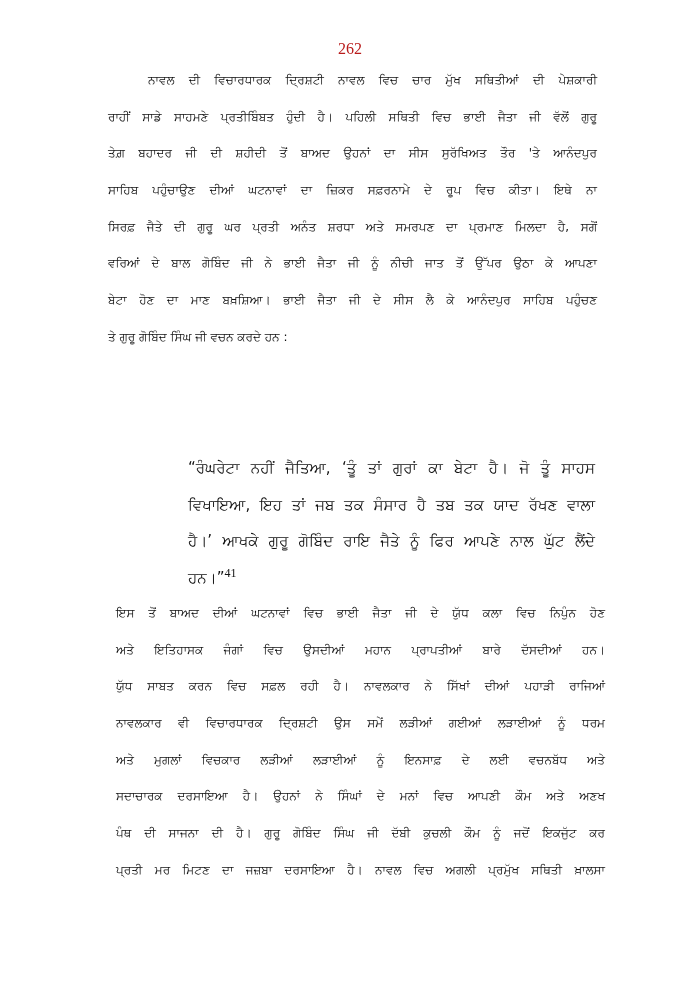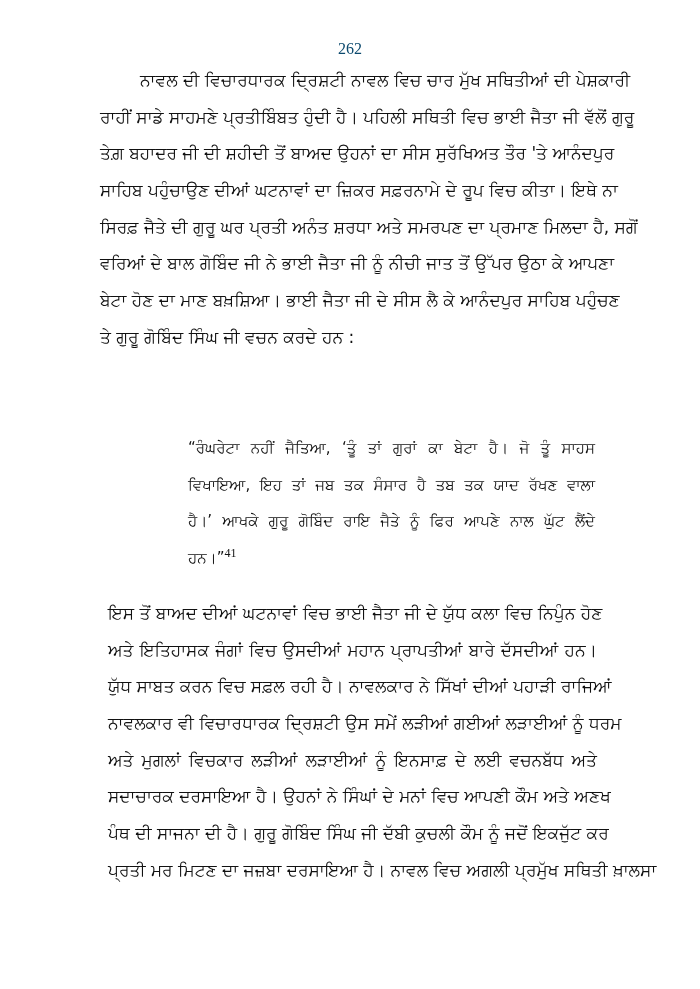--- a/index.html
+++ b/index.html
@@ -1,20 +1,20 @@
 <!DOCTYPE html>
 <html><head>
 <meta charset="utf-8">
 <style>
   html, body { margin: 0; padding: 0; background: #ffffff; }
   body { width: 700px; height: 989px; position: relative; overflow: hidden;
          font-family: "DejaVu Sans", "Liberation Sans", sans-serif; color: #111; }
   .page-number { position: absolute; top: 40px; left: 0; width: 700px; text-align: center;
-                 font-family: "Liberation Serif", "DejaVu Serif", serif; font-size: 16px; color: #0c4a6e; }
-  .para { position: absolute; left: 100px; width: 489px; font-size: 17px; line-height: 36.7px;
+                 font-family: "Liberation Serif", "DejaVu Serif", serif; font-size: 16px; color: #b91c1c; }
+  .para { position: absolute; left: 108px; width: 489px; font-size: 12px; line-height: 36.7px;
           text-align: justify; }
   .para .line { display: block; height: 36.7px; white-space: nowrap; text-align-last: justify; text-align: justify; }
   .para .line.last { text-align-last: left; }
   .para .line.indent { padding-left: 40px; }
   .quote { position: absolute; left: 188px; width: 407px; font-size: 15px; line-height: 36.7px; }
   .quote .line { display: block; height: 36.7px; white-space: nowrap; text-align: justify; text-align-last: justify; }
   .quote .line.last { text-align-last: left; }
   sup { font-family: "Liberation Serif", serif; font-size: 12px; vertical-align: super; line-height: 0; }
 </style>
 </head>
@@ -26,21 +26,21 @@
   <span class="line indent">ਨਾਵਲ ਦੀ ਵਿਚਾਰਧਾਰਕ ਦ੍ਰਿਸ਼ਟੀ ਨਾਵਲ ਵਿਚ ਚਾਰ ਮੁੱਖ ਸਥਿਤੀਆਂ ਦੀ ਪੇਸ਼ਕਾਰੀ</span>
   <span class="line">ਰਾਹੀਂ ਸਾਡੇ ਸਾਹਮਣੇ ਪ੍ਰਤੀਬਿੰਬਤ ਹੁੰਦੀ ਹੈ। ਪਹਿਲੀ ਸਥਿਤੀ ਵਿਚ ਭਾਈ ਜੈਤਾ ਜੀ ਵੱਲੋਂ ਗੁਰੂ</span>
   <span class="line">ਤੇਗ਼ ਬਹਾਦਰ ਜੀ ਦੀ ਸ਼ਹੀਦੀ ਤੋਂ ਬਾਅਦ ਉਹਨਾਂ ਦਾ ਸੀਸ ਸੁਰੱਖਿਅਤ ਤੌਰ 'ਤੇ ਆਨੰਦਪੁਰ</span>
   <span class="line">ਸਾਹਿਬ ਪਹੁੰਚਾਉਣ ਦੀਆਂ ਘਟਨਾਵਾਂ ਦਾ ਜ਼ਿਕਰ ਸਫ਼ਰਨਾਮੇ ਦੇ ਰੂਪ ਵਿਚ ਕੀਤਾ। ਇਥੇ ਨਾ</span>
   <span class="line">ਸਿਰਫ਼ ਜੈਤੇ ਦੀ ਗੁਰੂ ਘਰ ਪ੍ਰਤੀ ਅਨੰਤ ਸ਼ਰਧਾ ਅਤੇ ਸਮਰਪਣ ਦਾ ਪ੍ਰਮਾਣ ਮਿਲਦਾ ਹੈ, ਸਗੋਂ</span>
   <span class="line">ਵਰਿਆਂ ਦੇ ਬਾਲ ਗੋਬਿੰਦ ਜੀ ਨੇ ਭਾਈ ਜੈਤਾ ਜੀ ਨੂੰ ਨੀਚੀ ਜਾਤ ਤੋਂ ਉੱਪਰ ਉਠਾ ਕੇ ਆਪਣਾ</span>
   <span class="line">ਬੇਟਾ ਹੋਣ ਦਾ ਮਾਣ ਬਖ਼ਸ਼ਿਆ। ਭਾਈ ਜੈਤਾ ਜੀ ਦੇ ਸੀਸ ਲੈ ਕੇ ਆਨੰਦਪੁਰ ਸਾਹਿਬ ਪਹੁੰਚਣ</span>
   <span class="line last">ਤੇ ਗੁਰੂ ਗੋਬਿੰਦ ਸਿੰਘ ਜੀ ਵਚਨ ਕਰਦੇ ਹਨ :</span>
 </div>
 
-<div class="quote" style="top:430px;">
+<div class="quote" style="top:450px;">
   <span class="line">“ਰੰਘਰੇਟਾ ਨਹੀਂ ਜੈਤਿਆ, ‘ਤੂੰ ਤਾਂ ਗੁਰਾਂ ਕਾ ਬੇਟਾ ਹੈ। ਜੋ ਤੂੰ ਸਾਹਸ</span>
   <span class="line">ਵਿਖਾਇਆ, ਇਹ ਤਾਂ ਜਬ ਤਕ ਸੰਸਾਰ ਹੈ ਤਬ ਤਕ ਯਾਦ ਰੱਖਣ ਵਾਲਾ</span>
   <span class="line">ਹੈ।’ ਆਖਕੇ ਗੁਰੂ ਗੋਬਿੰਦ ਰਾਇ ਜੈਤੇ ਨੂੰ ਫਿਰ ਆਪਣੇ ਨਾਲ ਘੁੱਟ ਲੈਂਦੇ</span>
   <span class="line last"><span>ਹਨ।”</span><sup>41</sup></span>
 </div>
 
 <div class="para" style="top:595px;margin-left:8px;">
   <span class="line">ਇਸ ਤੋਂ ਬਾਅਦ ਦੀਆਂ ਘਟਨਾਵਾਂ ਵਿਚ ਭਾਈ ਜੈਤਾ ਜੀ ਦੇ ਯੁੱਧ ਕਲਾ ਵਿਚ ਨਿਪੁੰਨ ਹੋਣ</span>
   <span class="line">ਅਤੇ ਇਤਿਹਾਸਕ ਜੰਗਾਂ ਵਿਚ ਉਸਦੀਆਂ ਮਹਾਨ ਪ੍ਰਾਪਤੀਆਂ ਬਾਰੇ ਦੱਸਦੀਆਂ ਹਨ।</span>
   <span class="line">ਯੁੱਧ ਸਾਬਤ ਕਰਨ ਵਿਚ ਸਫ਼ਲ ਰਹੀ ਹੈ। ਨਾਵਲਕਾਰ ਨੇ ਸਿੱਖਾਂ ਦੀਆਂ ਪਹਾੜੀ ਰਾਜਿਆਂ</span>

